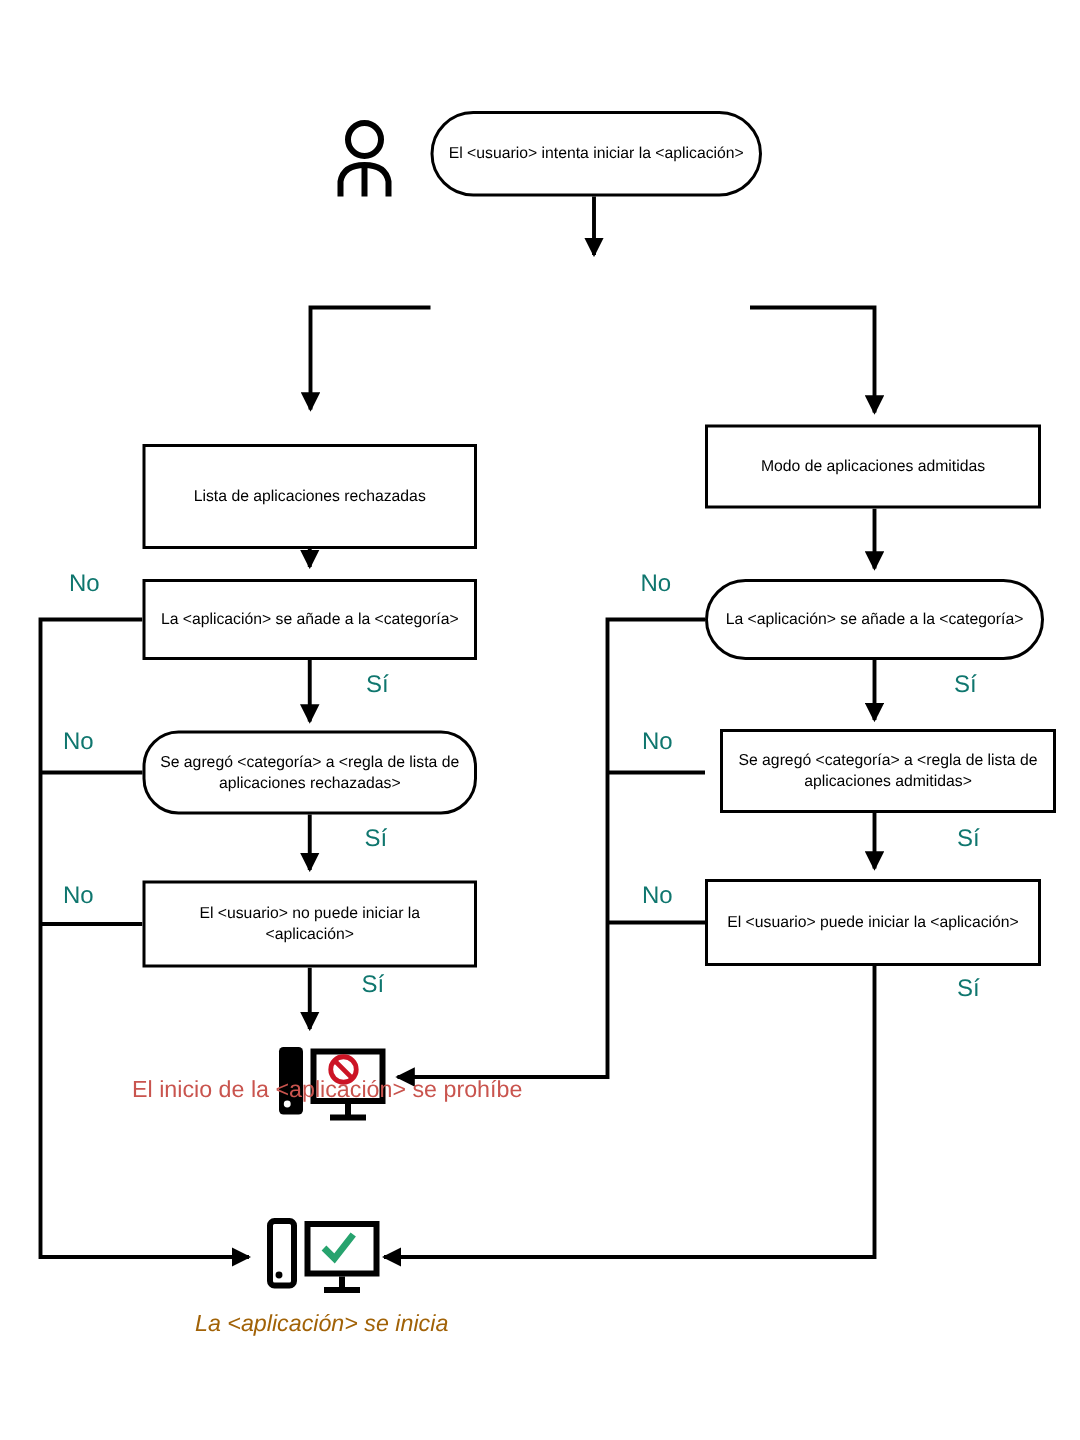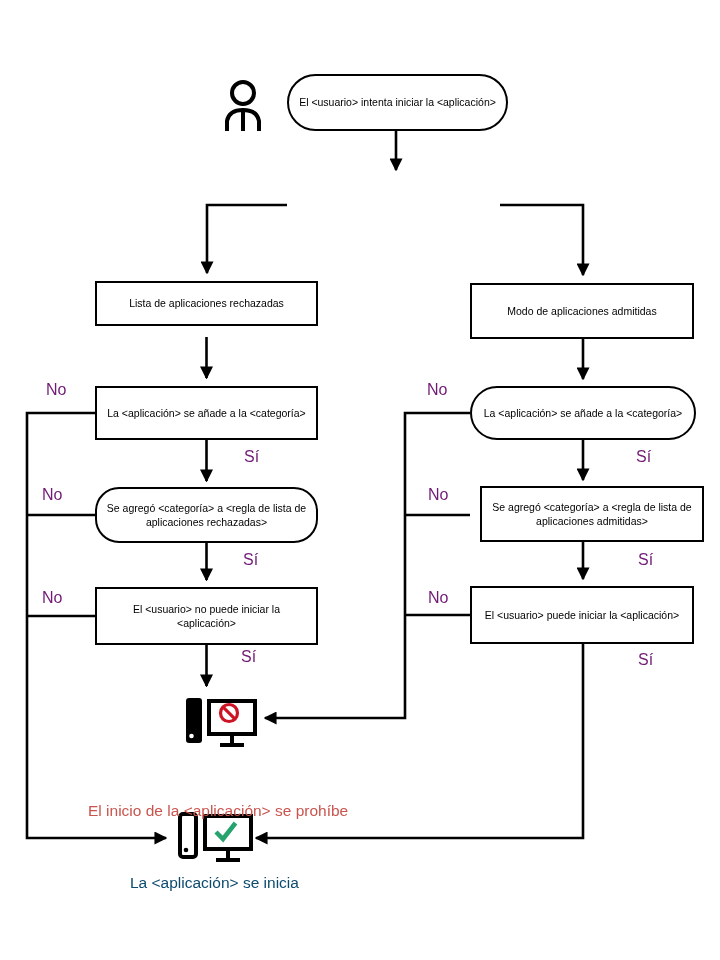--- a/index.html
+++ b/index.html
@@ -8,21 +8,21 @@
     font-family:"Liberation Sans",sans-serif;color:#000;
   }
   #wires{position:absolute;left:0;top:0;width:720px;height:960px;pointer-events:none;}
   .node{
     position:absolute;box-sizing:border-box;background:#fff;border:2.5px solid #000;
     display:flex;align-items:center;justify-content:center;text-align:center;
     font-size:10.5px;line-height:1.35;padding:2px 8px;color:#000;
   }
   .pill{border-radius:29px;}
   .edge-label{
-    position:absolute;font-size:16px;color:#701a75;line-height:1;white-space:nowrap;
+    position:absolute;font-size:16px;color:#0f766e;line-height:1;white-space:nowrap;
   }
   .result-text{
     position:absolute;font-size:15.5px;line-height:1.2;white-space:nowrap;
   }
 </style>
 </head>
 <body>
 
 <div id="canvas">
 
@@ -75,21 +75,21 @@
       <circle cx="186" cy="850" r="2.3" fill="#000"></circle>
       <rect x="205" y="816" width="46" height="33" fill="#fff" stroke="#000" stroke-width="4"></rect>
       <path d="M228 851 V858 M216 860 H240" stroke="#000" stroke-width="4" fill="none"></path>
       <path d="M216 832 L223 839 L235.5 823" fill="none" stroke="#27A36E" stroke-width="4.5"></path>
     </g>
   </svg>
 
   <div class="node pill" style="left:287px;top:74px;width:221px;height:57px;">El &lt;usuario&gt; intenta iniciar la &lt;aplicación&gt;</div>
 
 
-  <div class="node" style="left:95px;top:281px;width:223px;height:45px;">Lista de aplicaciones rechazadas</div>
+  <div class="node" style="left:95px;top:296px;width:223px;height:70px;">Lista de aplicaciones rechazadas</div>
 
   <div class="node" style="left:470px;top:283px;width:224px;height:56px;">Modo de aplicaciones admitidas</div>
 
   <div class="node" style="left:95px;top:386px;width:223px;height:54px;">La &lt;aplicación&gt; se añade a la &lt;categoría&gt;</div>
 
   <div class="node pill" style="left:470px;top:386px;width:226px;height:54px;border-radius:27px;">La &lt;aplicación&gt; se añade a la &lt;categoría&gt;</div>
 
   <div class="node" style="left:95px;top:487px;width:223px;height:56px;border-radius:24px;">Se agregó &lt;categoría&gt; a &lt;regla de lista de aplicaciones rechazadas&gt;</div>
 
   <div class="node" style="left:480px;top:486px;width:224px;height:56px;">Se agregó &lt;categoría&gt; a &lt;regla de lista de aplicaciones admitidas&gt;</div>
@@ -105,17 +105,17 @@
   <div class="edge-label" style="left:243px;top:552px;">Sí</div>
   <div class="edge-label" style="left:241px;top:649px;">Sí</div>
 
   <div class="edge-label" style="left:427px;top:382px;">No</div>
   <div class="edge-label" style="left:428px;top:487px;">No</div>
   <div class="edge-label" style="left:428px;top:590px;">No</div>
   <div class="edge-label" style="left:636px;top:449px;">Sí</div>
   <div class="edge-label" style="left:638px;top:552px;">Sí</div>
   <div class="edge-label" style="left:638px;top:652px;">Sí</div>
 
-  <div class="result-text" style="left: 88px; top: 802px; color: rgb(201, 84, 78);">El inicio de la &lt;aplicación&gt; se prohíbe</div>
+  <div class="result-text" style="left: 88px; top: 718px; color: rgb(201, 84, 78);">El inicio de la &lt;aplicación&gt; se prohíbe</div>
 
-  <div class="result-text" style="left: 130px; top: 874px; color: #0c4a6e;">La &lt;aplicación&gt; se inicia</div>
+  <div class="result-text" style="left: 130px; top: 874px; color: #a16207; font-style: italic;">La &lt;aplicación&gt; se inicia</div>
 
 </div>
 
 </body></html>

